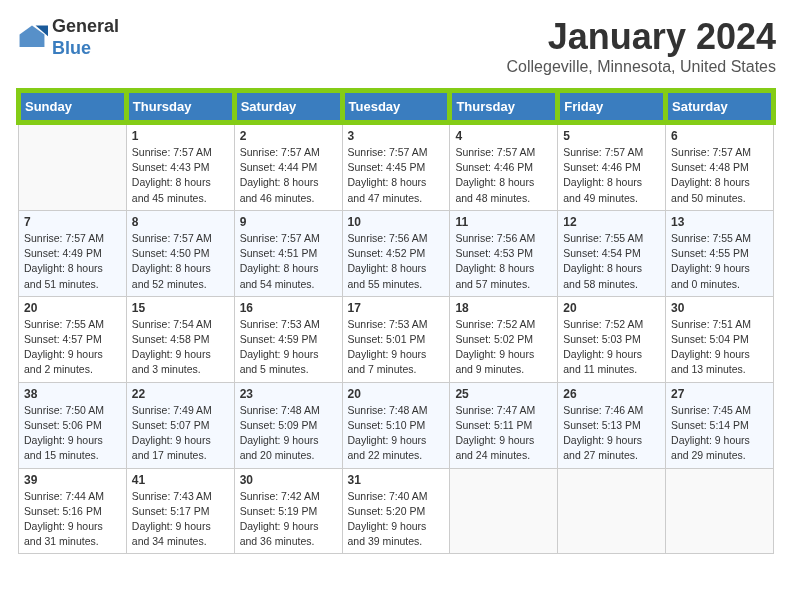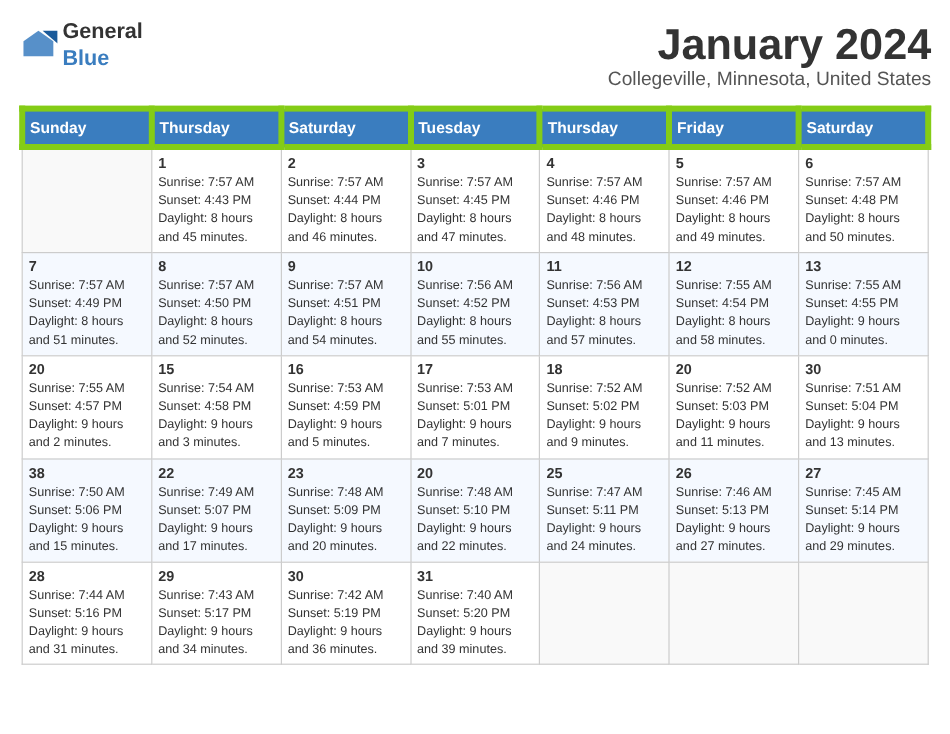--- a/index.html
+++ b/index.html
@@ -238,25 +238,25 @@
           <div class="day-num">26</div>
           <div class="day-info">Sunrise: 7:46 AM<br>Sunset: 5:13 PM<br>Daylight: 9 hours<br>and 27 minutes.</div>
         </td>
         <td>
           <div class="day-num">27</div>
           <div class="day-info">Sunrise: 7:45 AM<br>Sunset: 5:14 PM<br>Daylight: 9 hours<br>and 29 minutes.</div>
         </td>
       </tr>
       <tr>
         <td>
-          <div class="day-num">28</div>
+          <div class="day-num">39</div>
           <div class="day-info">Sunrise: 7:44 AM<br>Sunset: 5:16 PM<br>Daylight: 9 hours<br>and 31 minutes.</div>
         </td>
         <td>
-          <div class="day-num">29</div>
+          <div class="day-num">41</div>
           <div class="day-info">Sunrise: 7:43 AM<br>Sunset: 5:17 PM<br>Daylight: 9 hours<br>and 34 minutes.</div>
         </td>
         <td>
           <div class="day-num">30</div>
           <div class="day-info">Sunrise: 7:42 AM<br>Sunset: 5:19 PM<br>Daylight: 9 hours<br>and 36 minutes.</div>
         </td>
         <td>
           <div class="day-num">31</div>
           <div class="day-info">Sunrise: 7:40 AM<br>Sunset: 5:20 PM<br>Daylight: 9 hours<br>and 39 minutes.</div>
         </td>

